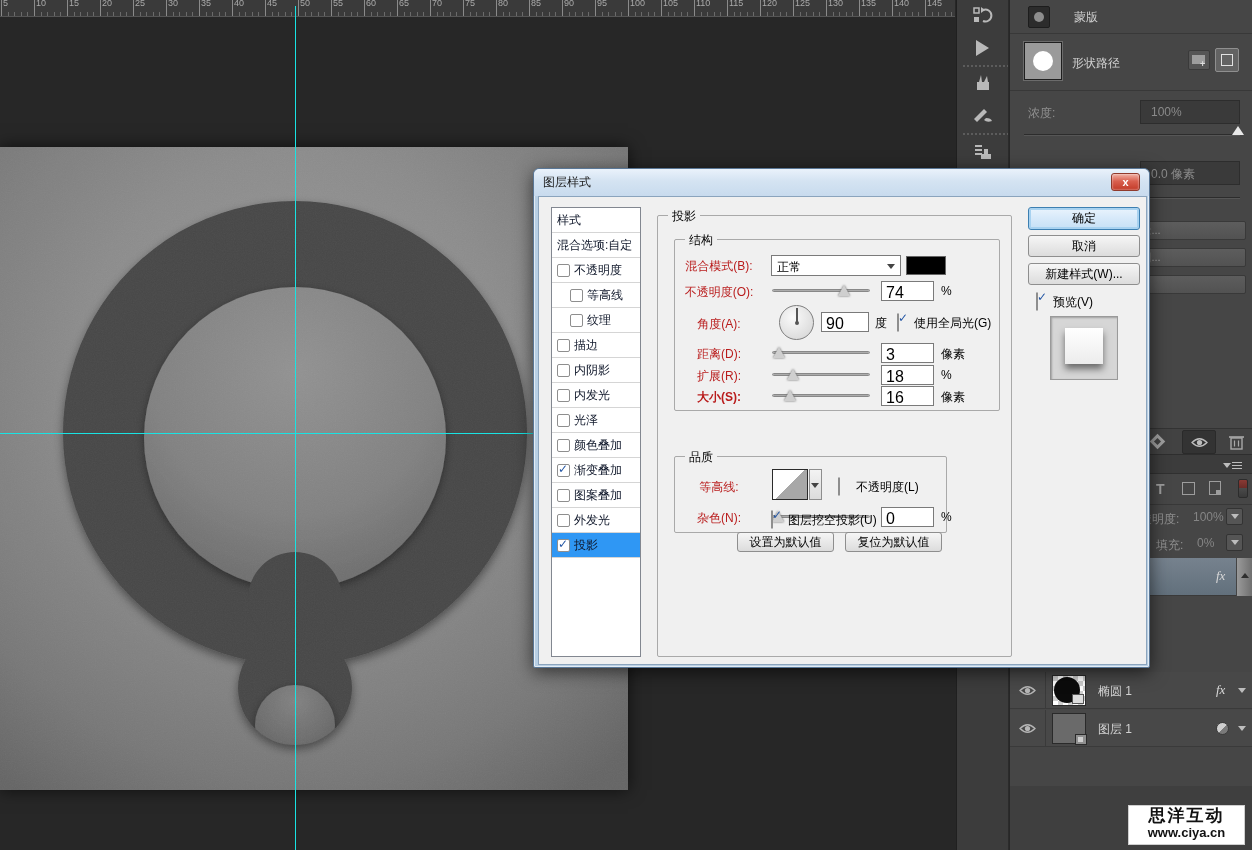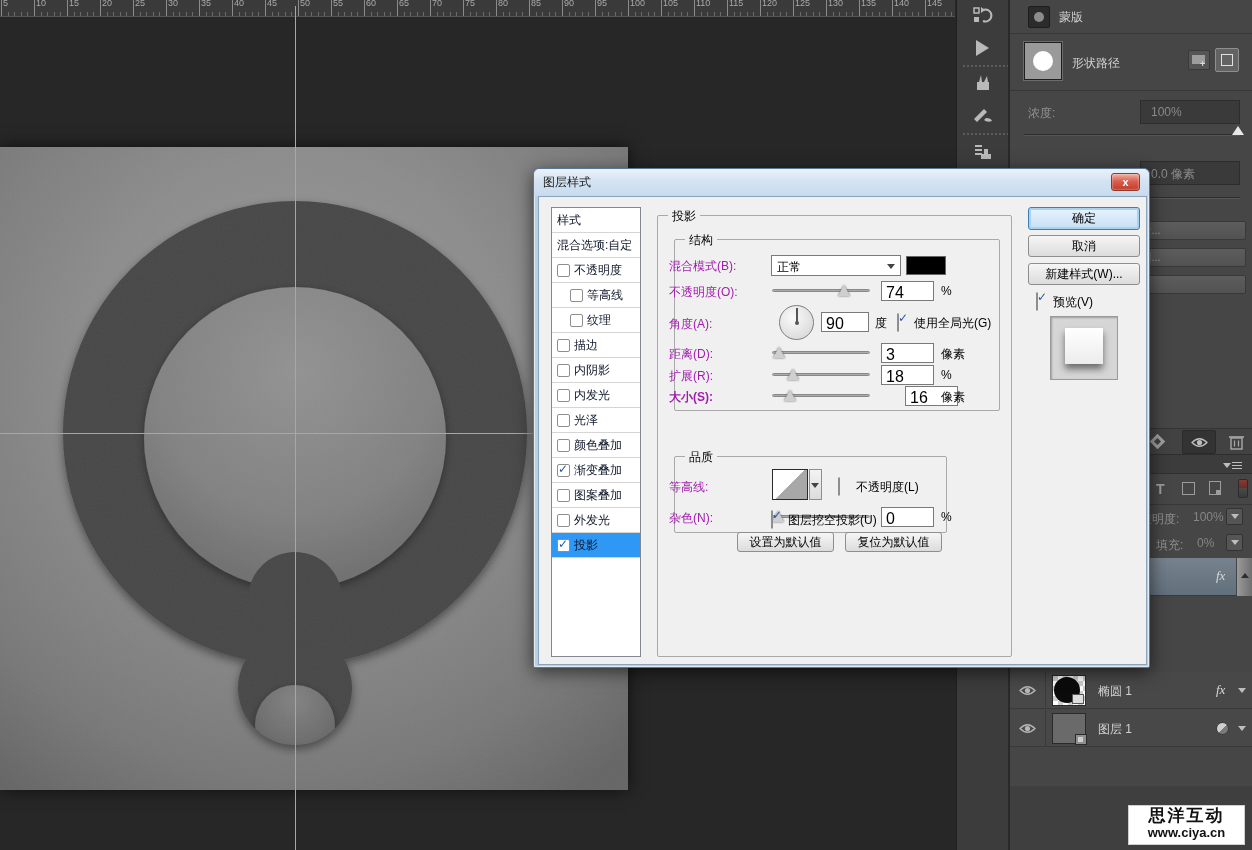--- a/index.html
+++ b/index.html
@@ -68,21 +68,21 @@
   .style-row { position:relative; width:100%; height:25px; border-bottom:1px solid #d5d5d5; font-size:12px; color:#0f172a;
     display:flex; align-items:center; padding-left:5px; gap:4px; }
   .style-row.sel { background:#2f97f4; }
   .style-row.ind { padding-left:18px; }
   .cb { width:13px; height:13px; background:#fff; border:1px solid #8e8e8e; border-radius:2px; position:relative; flex:0 0 13px; }
   .cb.on::after { content:"✓"; position:absolute; left:0px; top:-3px; font-size:12px; font-weight:bold; color:#2456a4;
     font-family:"DejaVu Sans",sans-serif; }
   
   .grp { position:absolute; border:1px solid #a9a9a9; border-radius:2px; }
   .grp-label { position:absolute; top:-8px; left:10px; background:#f0f0f0; padding:0 4px; font-size:12px; color:#000; }
-  .frow-label { position:absolute; font-size:12px; color:#a21caf; text-align:left; width:100px; }
+  .frow-label { position:absolute; font-size:12px; color:#b91c1c; text-align:center; width:100px; }
   .dfield { position:absolute; width:53px; height:20px; background:#fff; border:1px solid #7a7a7a; font-size:16px; color:#000; padding:2px 4px; }
   .unit { position:absolute; font-size:12px; color:#000; }
   .slider { position:absolute; width:98px; height:14px; }
   .slider .trk { position:absolute; left:0; top:5px; width:100%; height:3px; background:linear-gradient(#8f8f8f,#c9c9c9); border:1px solid #888; border-radius:2px; }
   .slider .th { position:absolute; top:1px; width:0; height:0; border-left:6px solid transparent; border-right:6px solid transparent; border-bottom:11px solid #cfcfcf; filter:drop-shadow(0 0 1px #666); }
   .win-btn { position:absolute; background:linear-gradient(#f6f6f6,#eaeaea 45%,#dcdcdc); border:1px solid #8e8e8e; border-radius:3px;
     font-size:12px; color:#000; text-align:center; }
   .win-btn.default { border:1px solid #3c7fb1; box-shadow:0 0 0 2px #a8d2f0 inset; background:linear-gradient(#eaf4fd,#d8eafa 45%,#c6e0f5); }
 
   
@@ -218,21 +218,21 @@
       </svg>
     </div>
   </div>
 
   <div id="panels" class="abs">
 
     <div class="abs" style="left:0;top:0;width:242px;height:33px;">
       <div class="abs" style="left:18px;top:6px;width:22px;height:22px;background:#2c2c2c;border:1px solid #1d1d1d;border-radius:2px;">
         <div class="abs" style="left:5px;top:5px;width:10px;height:10px;border-radius:50%;background:#8d8d8d;"></div>
       </div>
-      <span class="plabel abs" style="left:49px;top:9px;">蒙版</span>
+      <span class="plabel abs" style="left:64px;top:9px;">蒙版</span>
     </div>
     <div class="psep" style="top:33px;"></div>
 
     <div class="abs" style="left:0;top:34px;width:242px;height:55px;">
       <div class="abs" style="left:14px;top:8px;width:38px;height:38px;background:#9a9a9a;border:1px solid #1f1f1f;outline:1px solid #6b6b6b;">
         <div class="abs" style="left:8px;top:8px;width:20px;height:20px;border-radius:50%;background:#fff;"></div>
       </div>
       <span class="plabel abs" style="left:62px;top:21px;">形状路径</span>
       <div class="abs" style="left:178px;top:16px;width:22px;height:20px;background:#555;border:1px solid #3a3a3a;border-radius:2px;">
         <div class="abs" style="left:3px;top:4px;width:13px;height:9px;background:#9d9d9d;"></div>
@@ -472,21 +472,21 @@
               <div class="th" style="left:15px;"></div>
           </div>
           <div class="dfield" style="left:206px;top:125px;">18</div>
           <span class="unit" style="left:266px;top:128px;">%</span>
 
           <div class="frow-label" style="left:-6px;top:149px;font-weight:bold;">大小(S):</div>
           <div class="slider" style="left:97px;top:149px;">
             <div class="trk"></div>
               <div class="th" style="left:12px;"></div>
           </div>
-          <div class="dfield" style="left:206px;top:146px;margin-left:24px;">16</div>
+          <div class="dfield" style="left:206px;top:146px;">16</div>
           <span class="unit" style="left:266px;top:149px;">像素</span>
         </div>
 
         
         <div class="grp" style="left:16px;top:208px;width:273px;height:77px;margin-top:32px;">
           <span class="grp-label">品质</span>
 
           <div class="frow-label" style="left:-6px;top:22px;">等高线:</div>
           <div class="abs" style="left:97px;top:12px;width:36px;height:31px;border:1px solid #2a2a2a;background:linear-gradient(135deg,#ffffff 49.5%,#a8a8a8 50.5%);"></div>
           <div class="abs" style="left:134px;top:12px;width:13px;height:31px;background:linear-gradient(#f3f3f3,#dcdcdc);border:1px solid #8e8e8e;">

